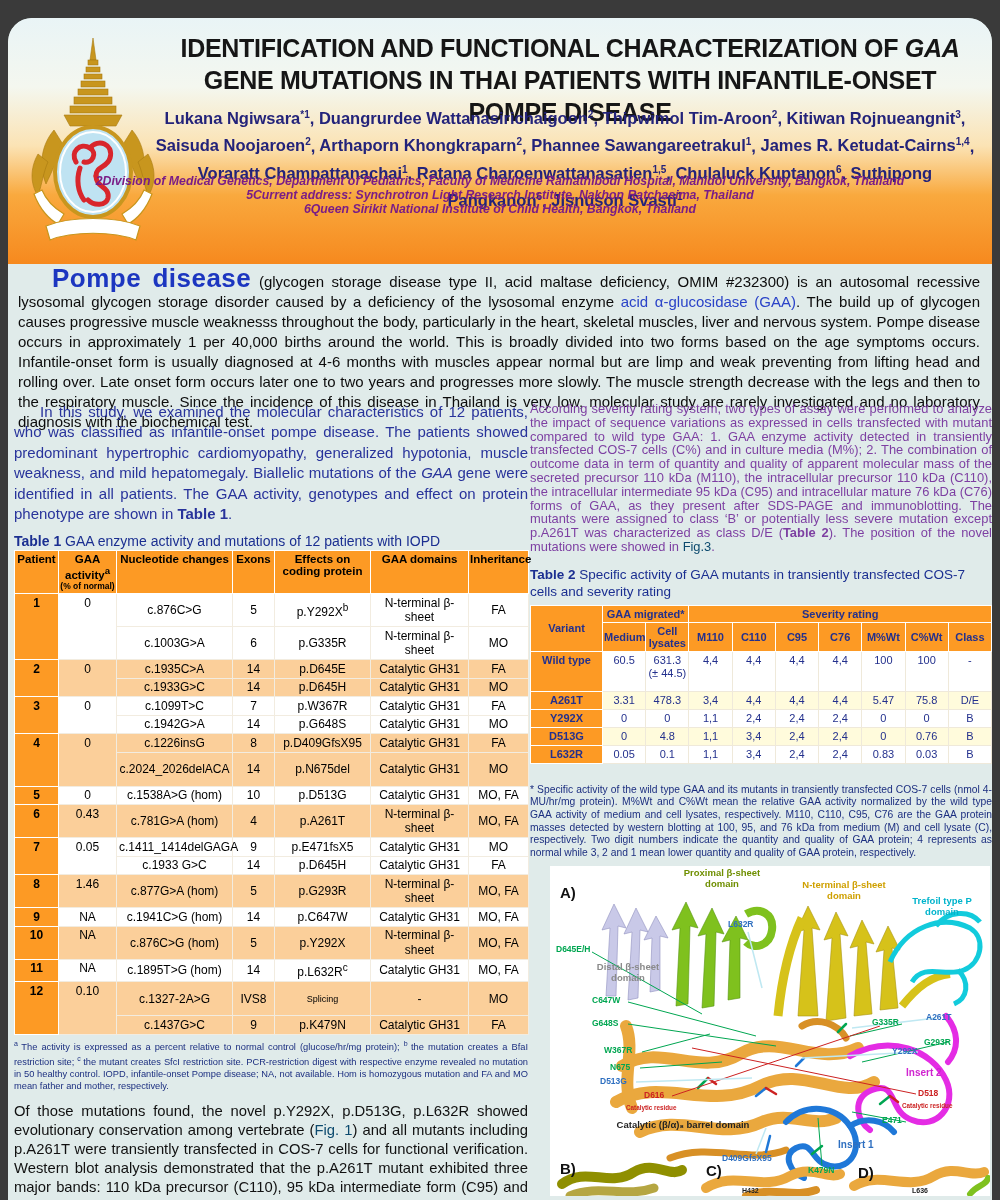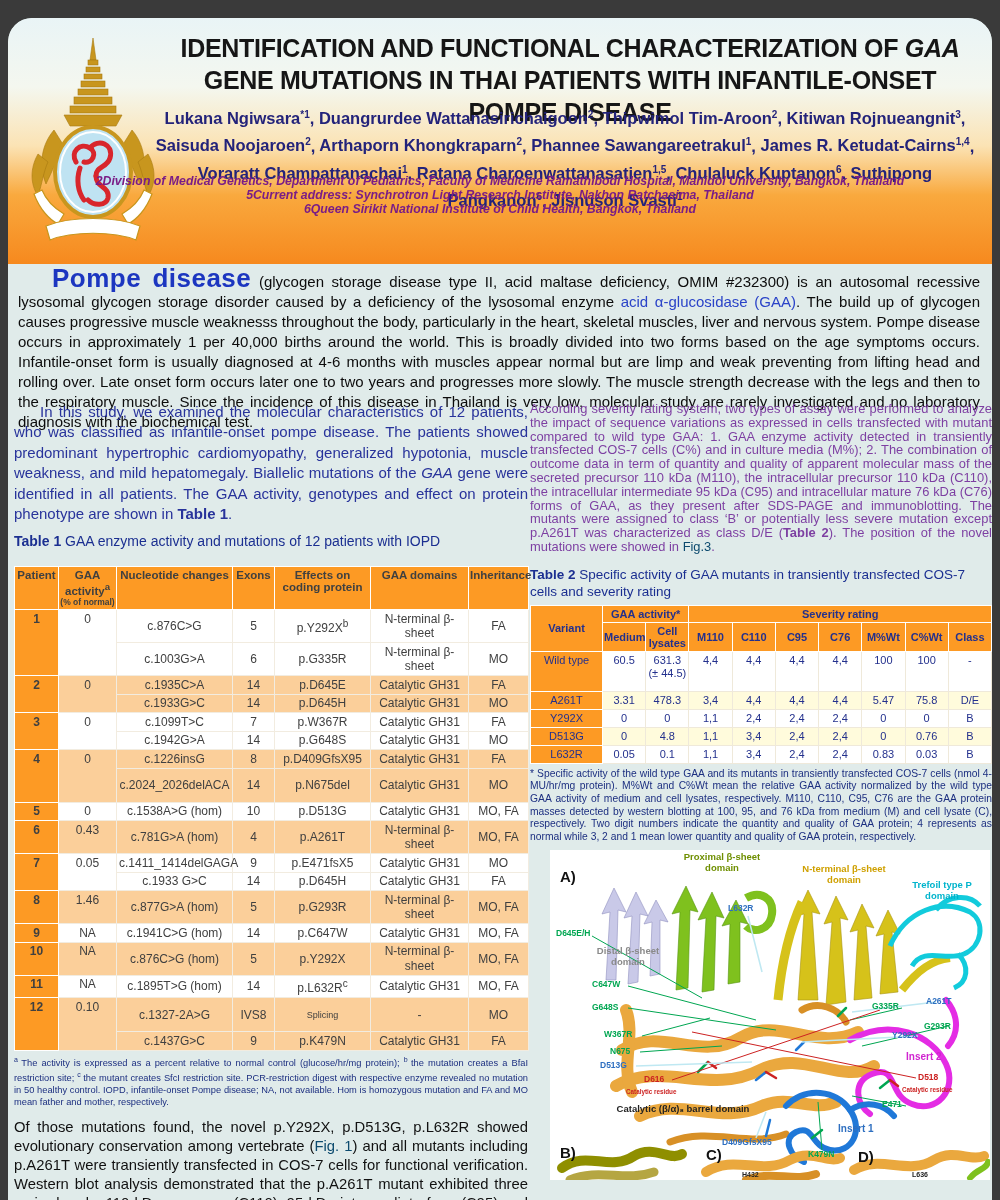--- a/index.html
+++ b/index.html
@@ -32,21 +32,21 @@
   
   .col-left  { position:absolute; left:6px;  top:384px; width:514px; }
   .col-right { position:absolute; left:522px; top:384px; width:462px; }
 
   .study-par { font-size:15px; color:#28339b; text-align:justify; line-height:20.4px; text-indent:26px; font-weight:400; }
   .cap { margin-top:9px; font-size:14px; color:#1b2f91; line-height:17px; }
   .cap b { font-weight:bold; }
 
   
   table { border-collapse:collapse; }
-  .t1 { width:514px; margin-top:16px; font-size:12px; color:#404040; table-layout:fixed; }
+  .t1 { width:514px; margin-top:0; font-size:12px; color:#000000; table-layout:fixed; }
   .t1 th { background:#fd9a24; font-size:11.5px; font-weight:bold; vertical-align:top;
            border:1px solid #ffffff; padding:2px 1px; text-align:center; }
   .t1 th .small { font-size:8.5px; font-weight:bold; }
   .t1 td { border:1px solid #f2ece0; padding:1.5px 2px; text-align:center; line-height:14.5px; background:#fff; }
   .t1 tr.shade td { background:#fbcf9a; }
   .t1 td.pt { background:#fd9a24 !important; font-weight:bold; vertical-align:top; border-color:#ffffff; }
   .t1 tr.gstart td { border-top:1px solid #cfc6b4; }
   .t1 td.act { vertical-align:top; }
   .t1 td.tall { height:34px; }
   .small-eff { font-size:9px; }
@@ -56,24 +56,24 @@
   .mut-par { margin-top:10px; font-size:14.8px; color:#111; text-align:justify; line-height:19px; }
   .green-ref { color:#0c4a6e; font-weight:normal; }
 
   
   .sev-par { font-size:12.9px; color:#7d3fa2; text-align:justify; line-height:13.8px; font-weight:500; }
   .cap2 { margin-top:12px; font-size:13.5px; color:#1b2f91; line-height:17px; }
 
   .t2 { width:462px; margin-top:5px; font-size:11px; color:#23308d; table-layout:fixed; }
   .t2 th { background:#fd9a24; font-weight:bold; border:1px solid #ffffff; padding:2px 1px; text-align:center; font-size:11px; }
   .t2 td { border:1px solid #efe9da; padding:2px 1px; text-align:center; background:#fff; line-height:13px; }
-  .t2 td.var { background:#fd9a24 !important; font-weight:normal; border-color:#ffffff; }
+  .t2 td.var { background:#fd9a24 !important; font-weight:bold; border-color:#ffffff; }
   .t2 tr.cream td { background:#fffbdc; }
   .t2 tr.tall td { height:40px; vertical-align:top; }
-  .fnote2 { margin-top:4px; font-size:10.3px; color:#1c2f80; line-height:12.6px; text-align:justify; }
+  .fnote2 { margin-top:20px; font-size:10.3px; color:#1c2f80; line-height:12.6px; text-align:justify; }
 
   
   .fig3-box { position:relative; margin-top:7px; margin-left:20px; width:440px; height:330px; background:#ffffff; }
   .fig3-box svg { position:absolute; left:0; top:0; }
   .f3lbl { position:absolute; font-size:8.5px; font-weight:bold; line-height:9px; }
   .f3lbl.c2 { text-align:center; }
   .lg{color:#00a651} .lb{color:#2e6fc0} .lr{color:#cc2222} .lm{color:#d024d0}
   .lc{color:#00b4cc} .lgold{color:#cfa000} .lolive{color:#6f8f00} .lgray{color:#8a8a8a} .lk{color:#222}
   .lsub{font-size:6.3px; font-weight:bold;}
   .lbig{font-size:15px; color:#111; font-weight:bold;}
@@ -318,21 +318,21 @@
 
   <div class="col-right">
     <div class="sev-par"><span>According severity rating system, two types of assay were performed to analyze the impact of sequence variations as expressed in cells transfected with mutant compared to wild type GAA: 1. GAA enzyme activity detected in transiently transfected COS-7 cells (C%) and in culture media (M%); 2. The combination of outcome data in term of quantity and quality of apparent molecular mass of the secreted precursor 110 kDa (M110), the intracellular precursor 110 kDa (C110), the intracellular intermediate 95 kDa (C95) and intracellular mature 76 kDa (C76) forms of GAA, as they present after SDS-PAGE and immunoblotting. The mutants were assigned to class ‘B’ or potentially less severe mutation except p.A261T was characterized as class D/E (</span><b>Table 2</b><span>). The position of the novel mutations were showed in </span><span class="green-ref">Fig.3</span><span>.</span></div>
 
     <div class="cap cap2"><b>Table 2</b><span> Specific activity of GAA mutants in transiently transfected COS-7 cells and severity rating</span></div>
 
     <table class="t2">
       <thead>
         <tr>
           <th rowspan="2" style="width:72px">Variant</th>
-          <th colspan="2">GAA activity*</th>
+          <th colspan="2">GAA migrated*</th>
           <th colspan="7">Severity rating</th>
         </tr>
         <tr id="t2-subhead">
             <th style="width:64px">Medium</th>
             <th style="width:74px">Cell lysates</th>
             <th style="width:40px">M110</th>
             <th style="width:40px">C110</th>
             <th style="width:36px">C95</th>
             <th style="width:38px">C76</th>
             <th style="width:44px">M%Wt</th>

